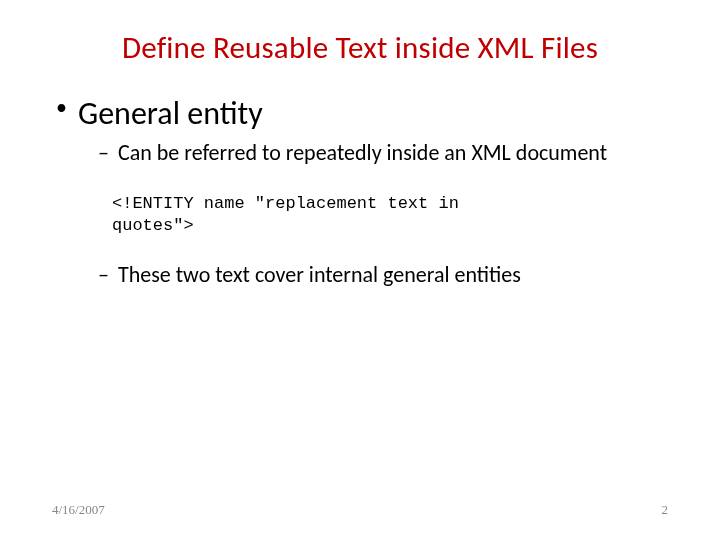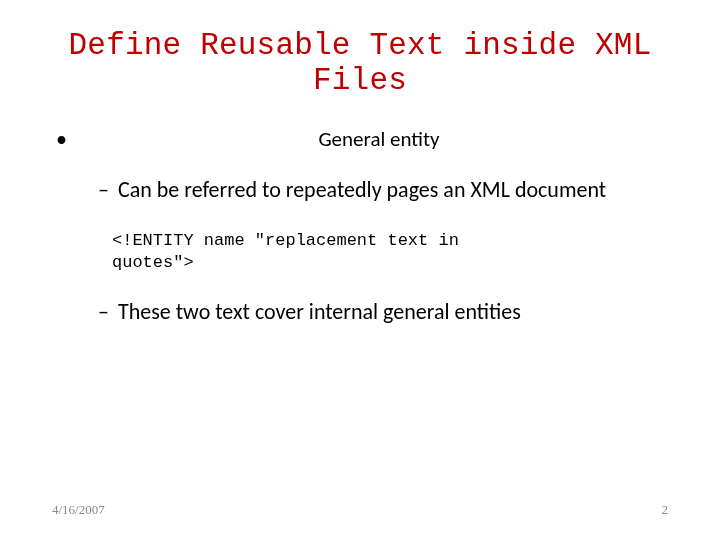--- a/index.html
+++ b/index.html
@@ -18,29 +18,27 @@
     padding: 28px 40px 0 40px;
     position: relative;
   }
   .title {
     color: #c00000;
     font-size: 31px;
     font-weight: 400;
     text-align: center;
     margin-bottom: 28px;
     letter-spacing: 0.2px;
-    font-family: Liberation Mono, monospace;
   }
   .bullet-l1 {
-    font-size: 21px;
+    font-size: 32px;
     margin-left: 16px;
-    margin-bottom: 24px;
+    margin-bottom: 6px;
     position: relative;
     padding-left: 22px;
-    text-align: center;
   }
   .bullet-l1::before {
     content: "•";
     position: absolute;
     left: 0;
     top: 0;
     font-size: 22px;
   }
   .bullet-l2 {
     font-size: 22px;
@@ -86,21 +84,21 @@
   }
 </style>
 </head>
 <body>
 
 <div class="slide">
   <h1 class="title">Define Reusable Text inside XML Files</h1>
 
   <div class="bullet-l1">General entity</div>
 
-  <div class="bullet-l2">Can be referred to repeatedly pages an XML document</div>
+  <div class="bullet-l2">Can be referred to repeatedly inside an XML document</div>
 
   <div class="code-block">&lt;!ENTITY name "replacement text in quotes"&gt;</div>
 
   <div class="bullet-l2">These two text cover internal general entities</div>
 
   <div class="footer">
     <span>4/16/2007</span>
     <span>2</span>
   </div>
 </div>

